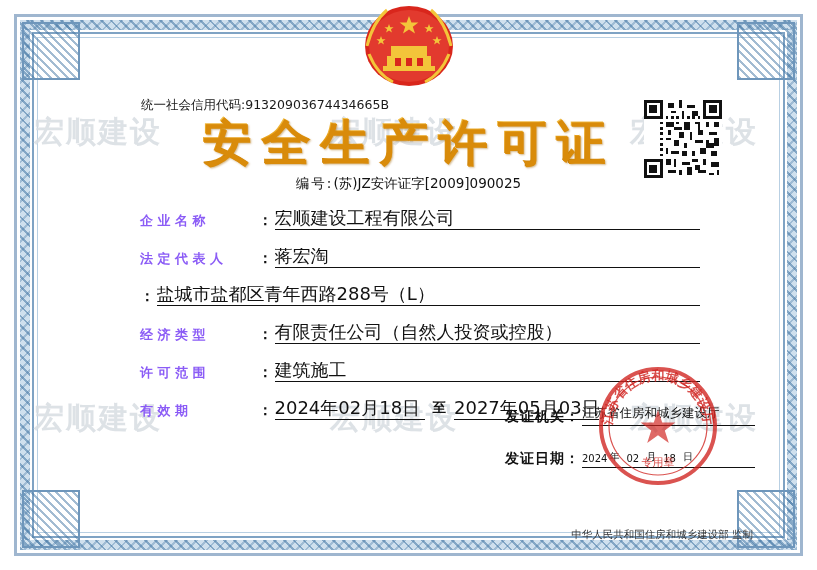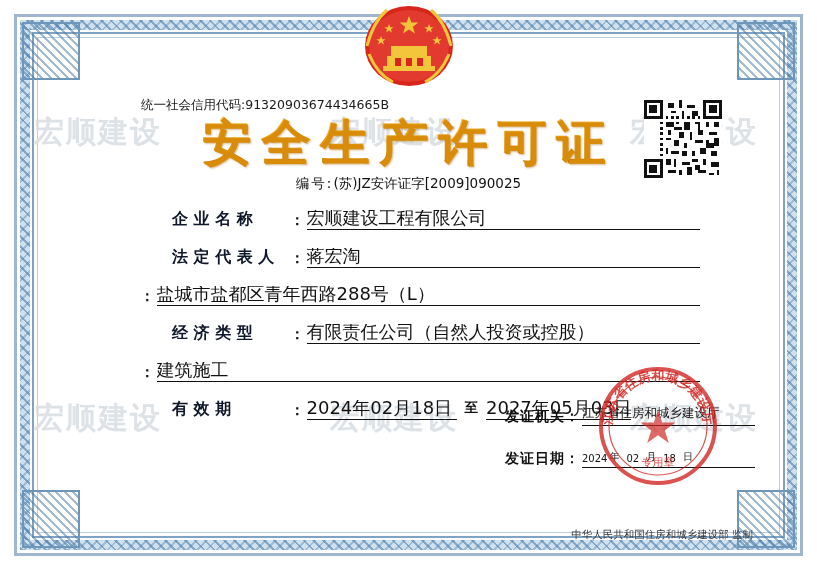--- a/index.html
+++ b/index.html
@@ -183,30 +183,29 @@
     width: 560px;
   }
   .row {
     display: flex;
     align-items: flex-end;
     height: 32px;
     margin-bottom: 6px;
   }
   .row .label {
     width: 118px;
-    font-size: 16px;
+    font-size: 13px;
     font-weight: bold;
-    color: #0f172a;
+    color: #8b5cf6;
     display: flex;
     justify-content: space-between;
     padding-right: 4px;
     box-sizing: border-box;
     letter-spacing: 0;
     flex: none;
-    margin-left: 32px;
   }
   .row .colon {
     font-size: 14.5px;
     font-weight: bold;
     color: #111;
     margin-right: 2px;
   }
   .row .value {
     flex: 1;
     font-size: 18px;
@@ -453,20 +452,21 @@
       <span class="value">盐城市盐都区青年西路288号（L）</span>
     </div>
 
     <div class="row">
       <span class="label">经 济 类 型</span>
       <span class="colon">：</span>
       <span class="value">有限责任公司（自然人投资或控股）</span>
     </div>
 
     <div class="row">
+      <span class="label">许 可 范 围</span>
       <span class="colon">：</span>
       <span class="value">建筑施工</span>
     </div>
 
     <div class="row">
       <span class="label">有 效 期</span>
       <span class="colon">：</span>
       <span class="value short">2024年02月18日</span>
       <span class="mid">至</span>
       <span class="value short2">2027年05月03日</span>

